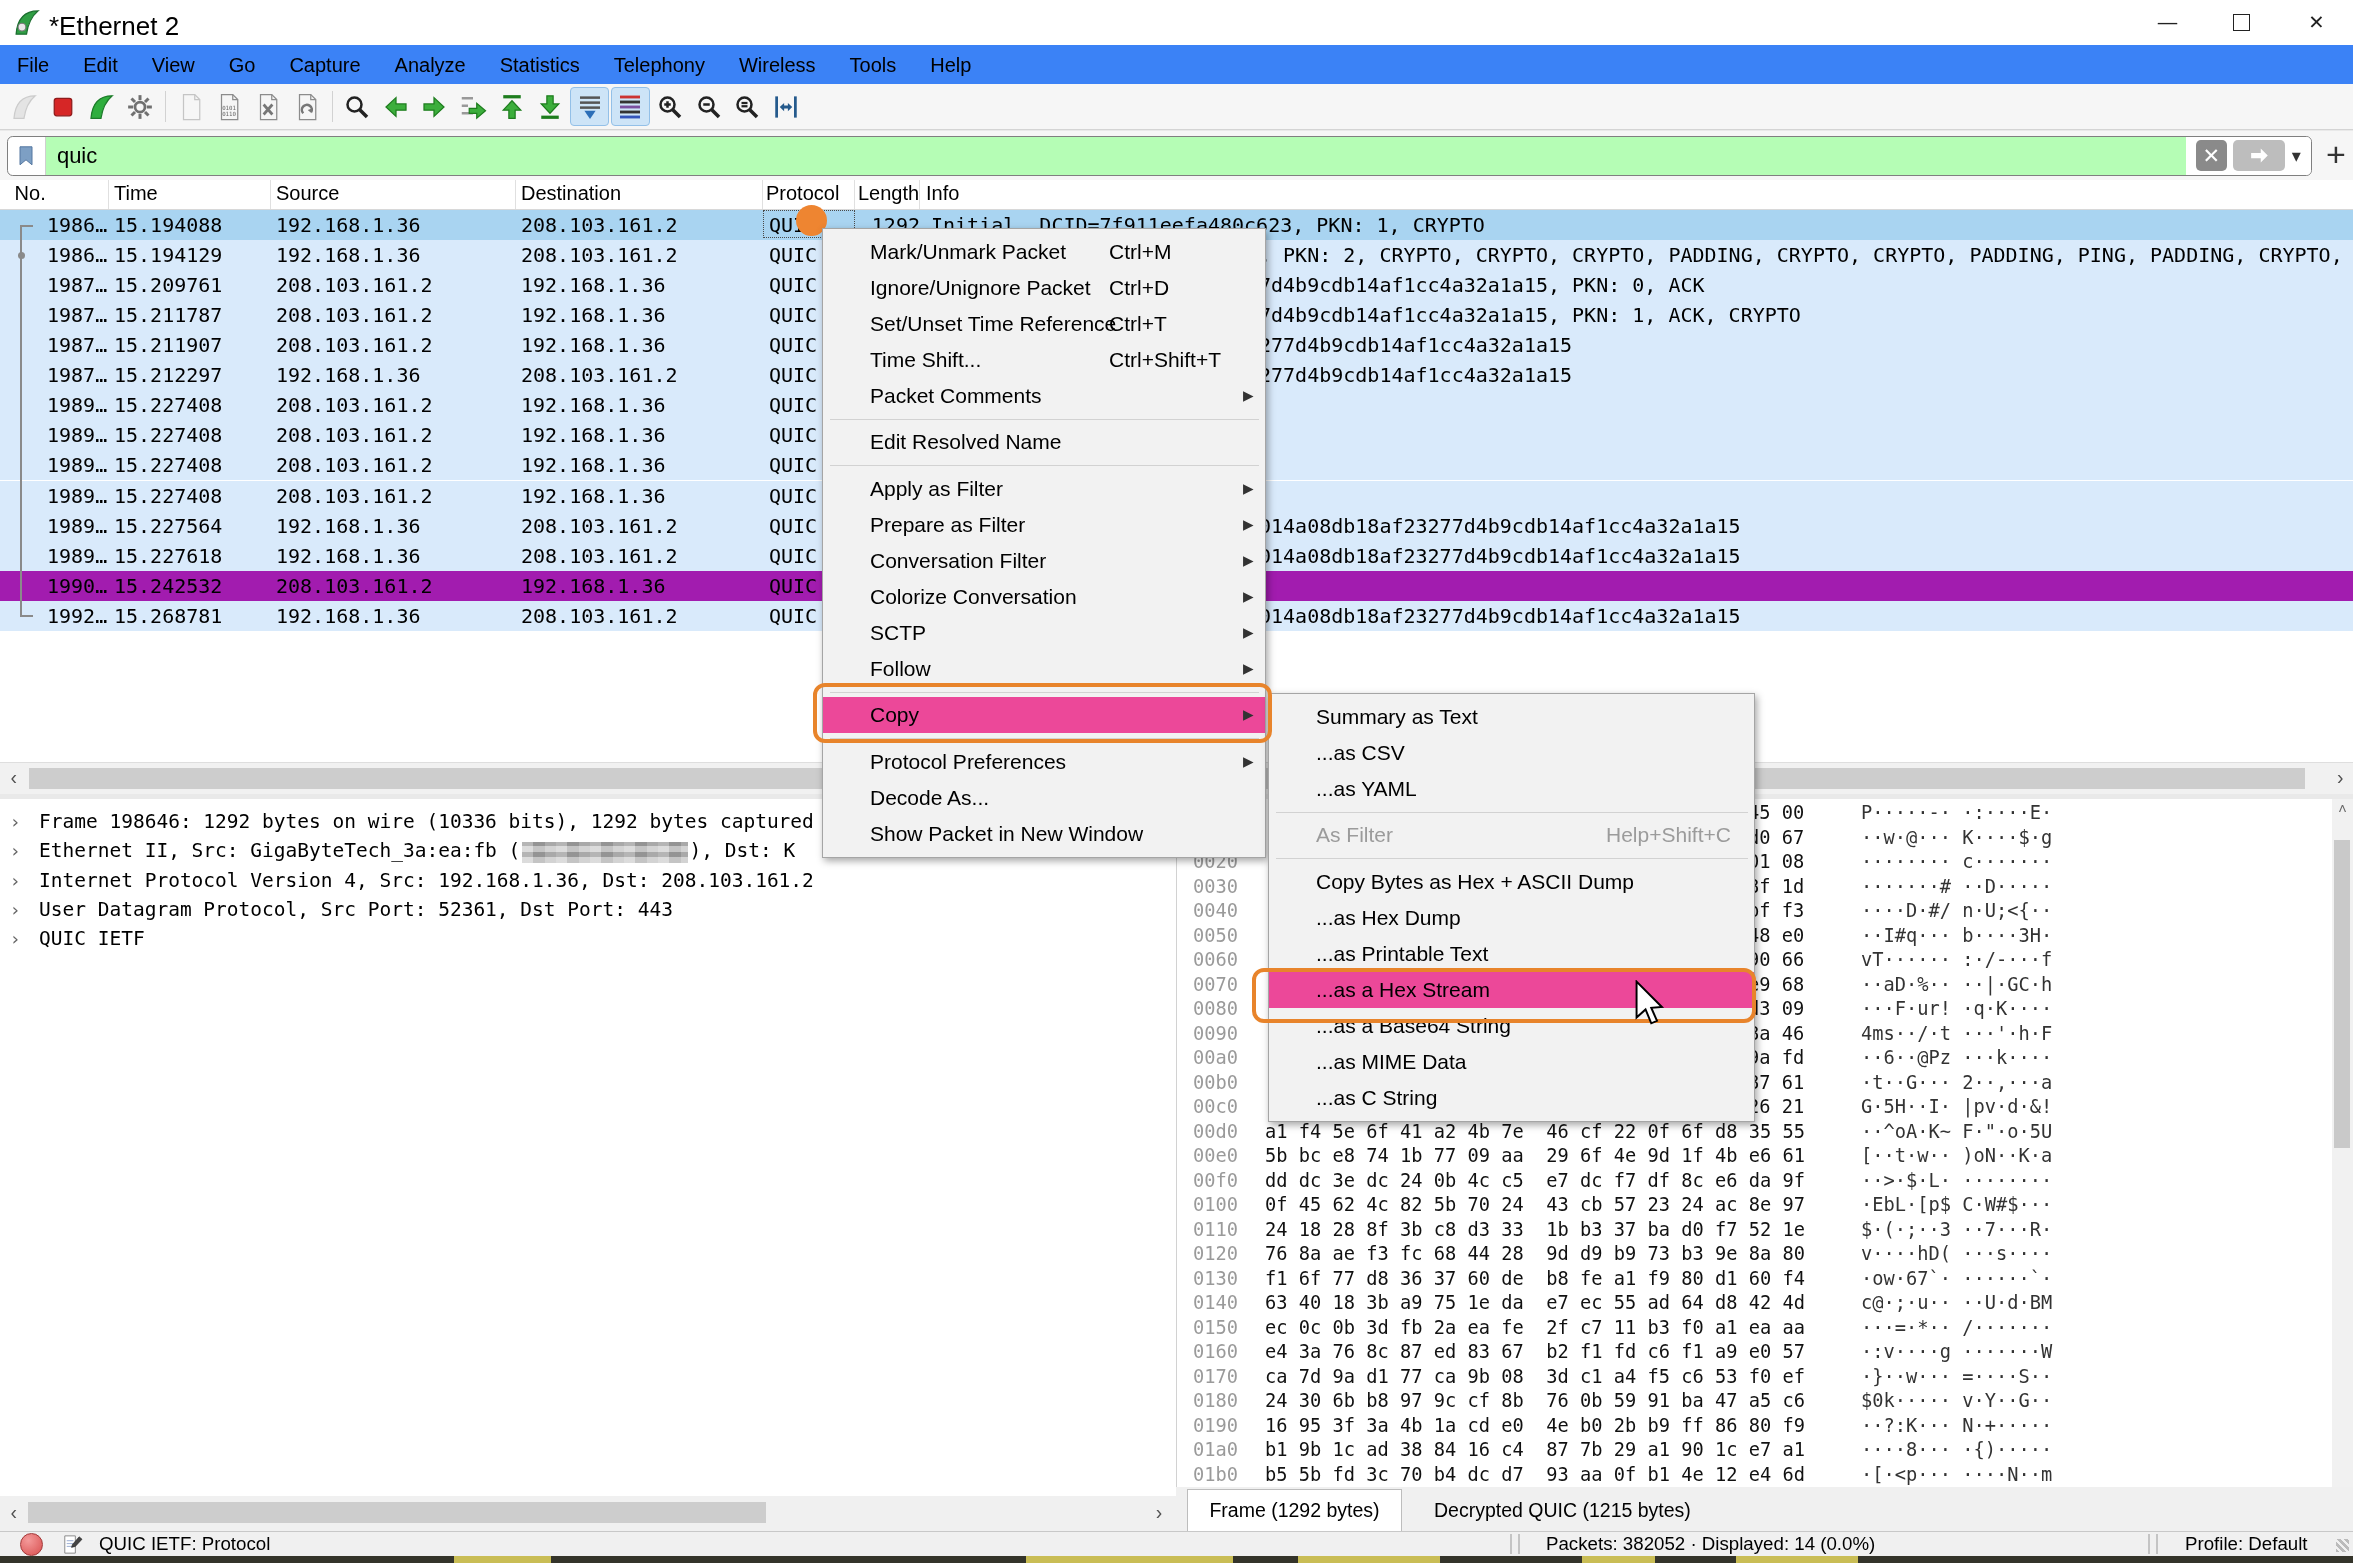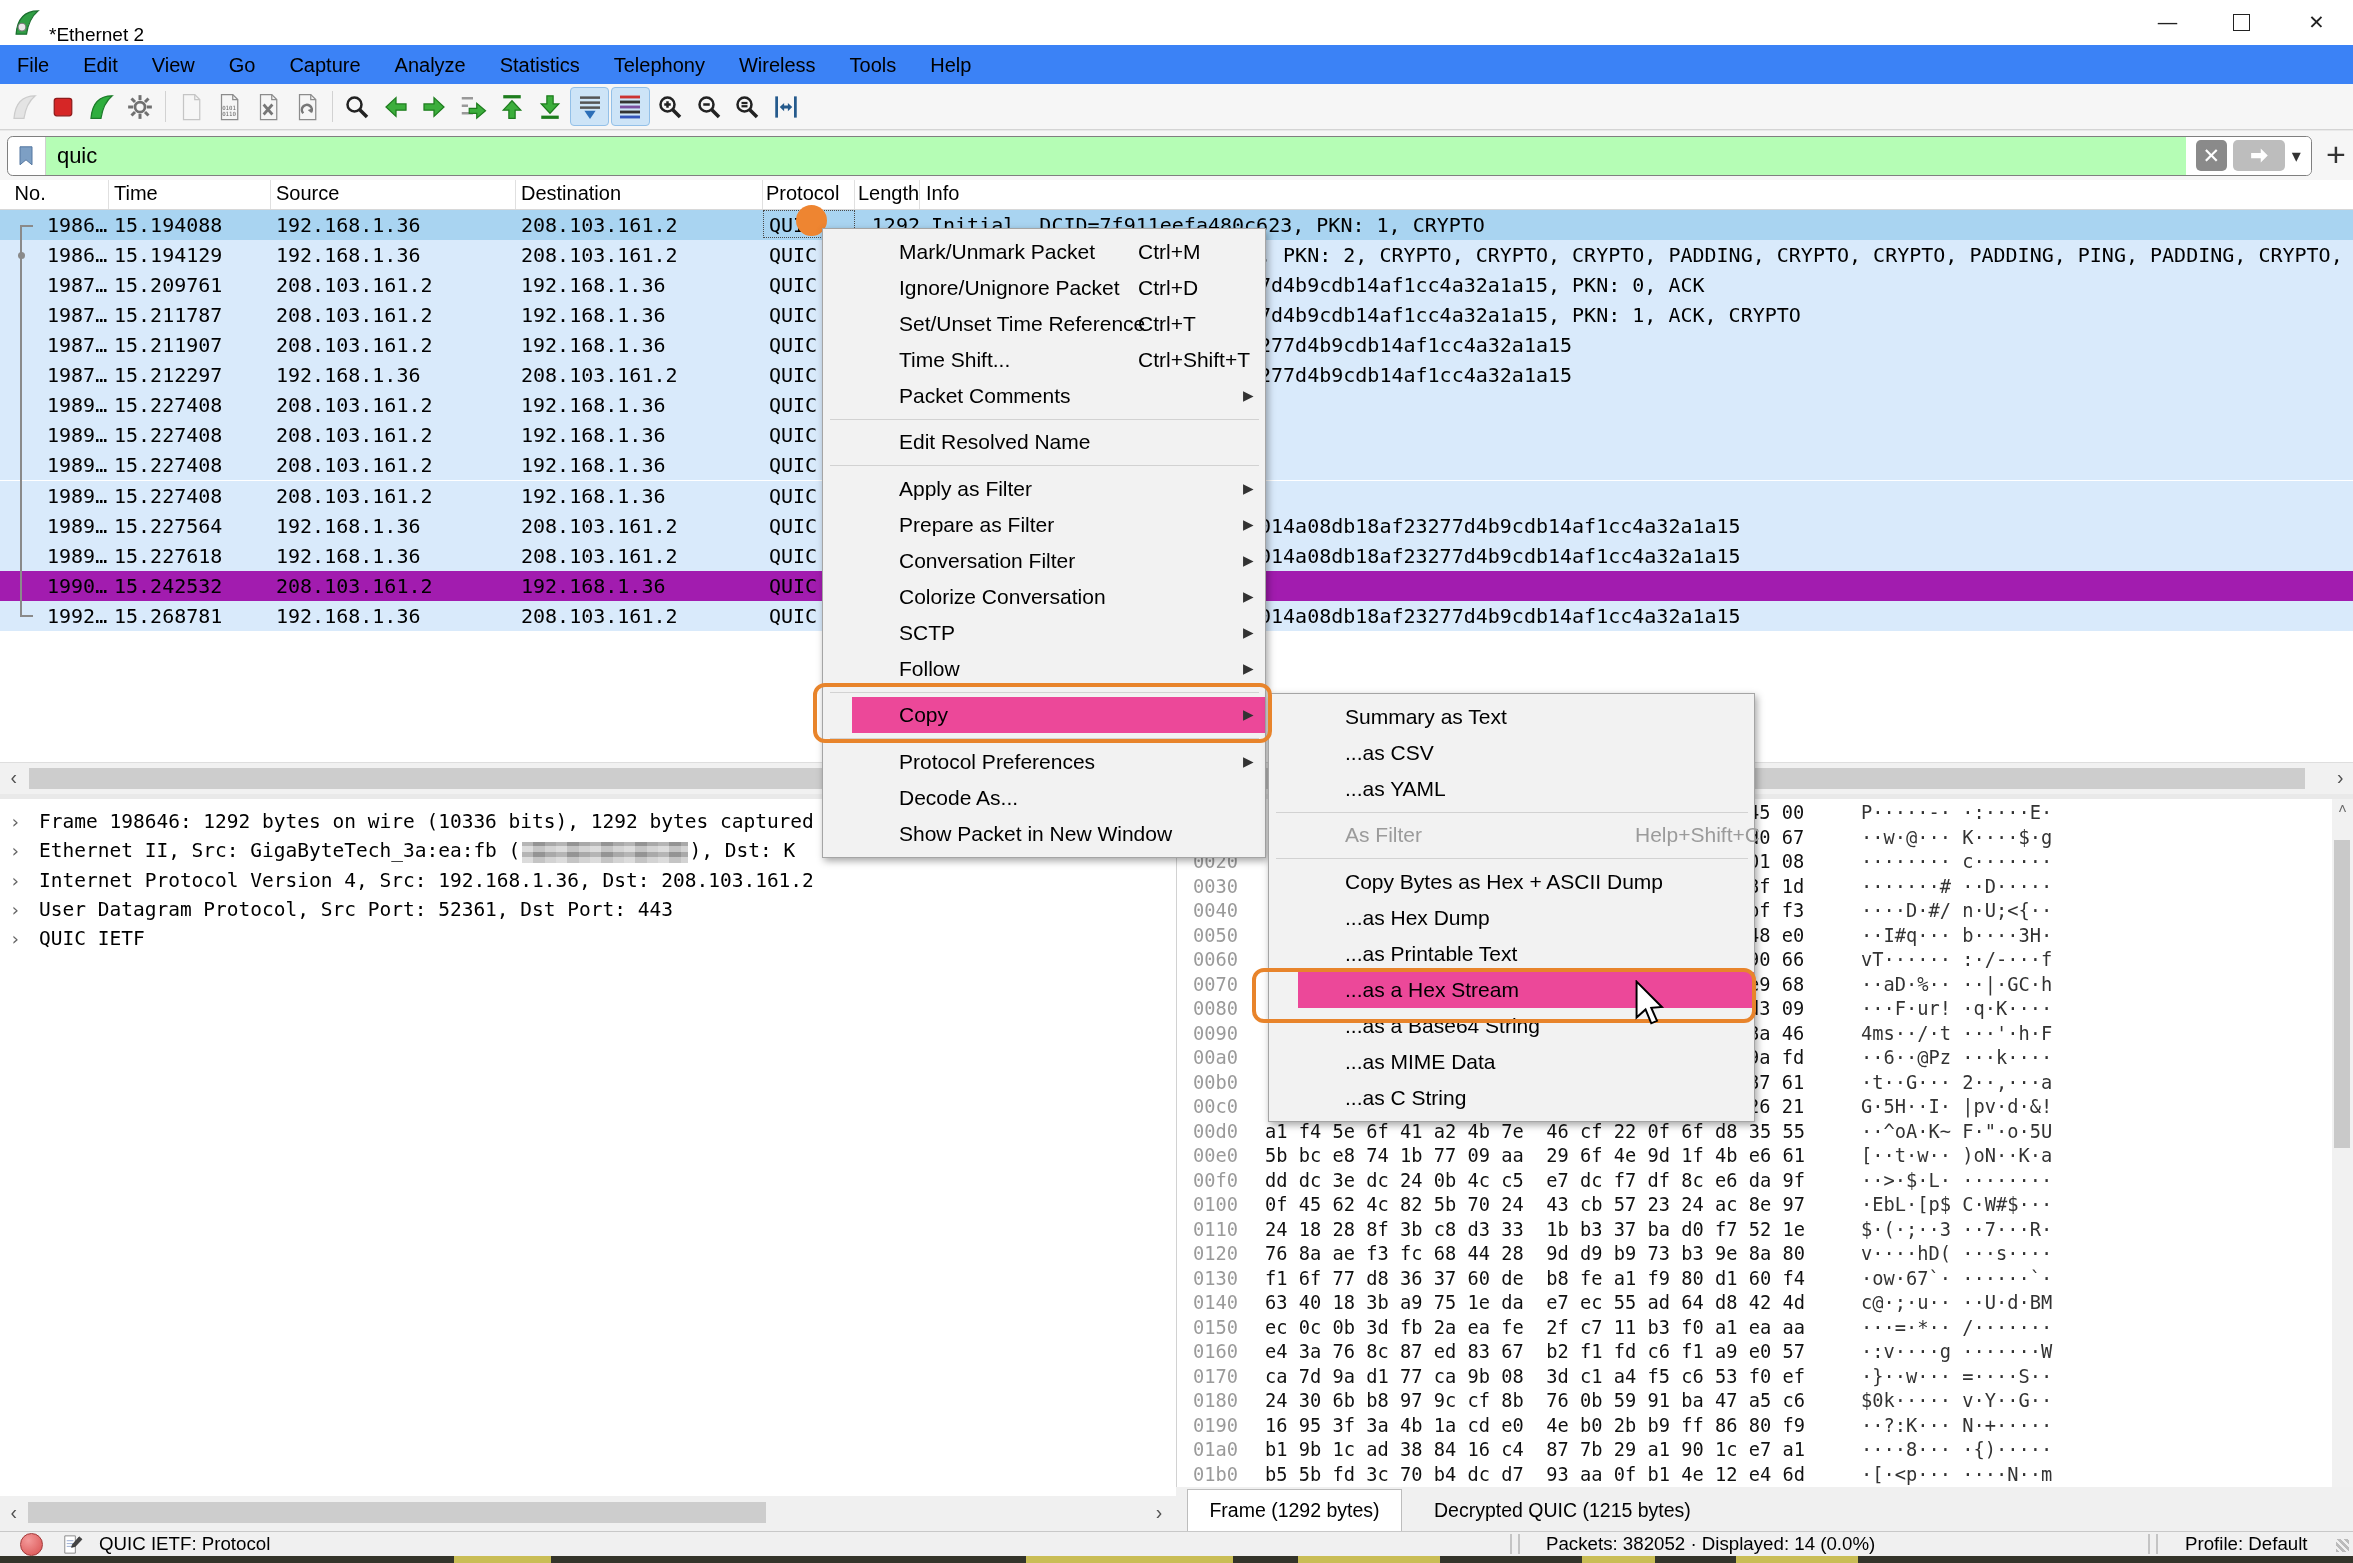--- a/index.html
+++ b/index.html
@@ -1,21 +1,21 @@
 <!DOCTYPE html>
 <html style="font-size:13px"><head>
 <meta charset="utf-8">
 <style>
   html,body{margin:0;padding:0;background:#888;}
   #root{position:relative;width:2354px;height:1564px;background:#e9e9e9;overflow:hidden;
         font-family:"Liberation Sans",sans-serif;color:#000;}
   
   .titlebar{position:absolute;left:0;top:0;width:2354px;height:45px;background:#fff;}
   .appicon{position:absolute;left:11.4px;top:6.5px;width:31px;height:31px;}
-  .apptitle{position:absolute;left:49px;top:12px;height:45px;line-height:45px;font-size:19px;}
+  .apptitle{position:absolute;left:49px;top:4px;height:45px;line-height:45px;font-size:26px;}
   .winbtn{position:absolute;top:0;width:75px;height:45px;text-align:center;line-height:45px;font-size:19.5px;color:#222;}
   .winbtn.min{right:149px;} .winbtn.max{right:75px;} .winbtn.close{right:0;}
   .maxglyph{display:inline-block;width:15.4px;height:15.4px;border:1.6px solid #222;vertical-align:middle;margin-top:-3.2px;}
   
   .menubar{position:absolute;left:0;top:45px;width:2354px;height:40px;background:#3b82f6;display:flex;align-items:center;}
   .mitem{padding:0 17px;font-size:20px;height:40px;line-height:40px;}
   
   .toolbar{position:absolute;left:0;top:84px;width:2354px;height:46px;background:#f6f6f6;
            border-bottom:0.8px solid #d4d4d4;display:flex;align-items:center;padding-left:4.9px;box-sizing:border-box;}
   .tbtn{width:37px;height:37px;display:flex;align-items:center;justify-content:center;margin:0 0.8px;border-radius:4px;}
@@ -84,21 +84,21 @@
   .expert{position:absolute;left:19.5px;top:0.8px;width:23px;height:23px;border-radius:50%;
           background:radial-gradient(circle at 35% 30%,#f49a9a,#d84f4f);border:0.8px solid #a23737;box-sizing:border-box;}
   .cmticon{position:absolute;left:60px;top:0.8px;width:23px;height:23px;}
   .grip{position:absolute;right:4.9px;top:6.5px;width:13px;height:13px;
         background-image:repeating-linear-gradient(45deg,#bbb 0 2.4px,transparent 2.4px 4.9px);}
   .sliver{position:absolute;left:0;top:1556px;width:2354px;height:8px;background:#34342a;}
   .sliver i{position:absolute;top:0;height:8px;background:#c9bd55;}
   
   .menu{position:absolute;background:#f2f2f2;border:0.8px solid #a5a5a5;box-shadow:2.4px 3.2px 7.3px rgba(0,0,0,.35);
         padding:4.9px 0;box-sizing:border-box;z-index:30;}
-  .mrow{position:relative;height:36px;line-height:36px;font-size:21px;margin-left:29px;}
+  .mrow{position:relative;height:36px;line-height:36px;font-size:21px;}
   .mrow .lab{margin-left:47px;}
   .mrow .sc{position:absolute;top:0;}
   .mrow .arr{position:absolute;right:11.4px;top:0;font-size:13.8px;color:#333;}
   .mrow.hl{background:#ec4899;}
   .mrow.dis{color:#9b9b9b;}
   .msep{height:10.5px;position:relative;}
   .msep:after{content:"";position:absolute;left:6.5px;right:6.5px;top:4.9px;height:0.8px;background:#d2d2d2;}
   
   .orect{position:absolute;border:4.9px solid #e8842b;border-radius:12px;z-index:40;}
   .odot{position:absolute;left:796px;top:205px;width:31px;height:31px;border-radius:50%;background:#ee8531;z-index:25;}

